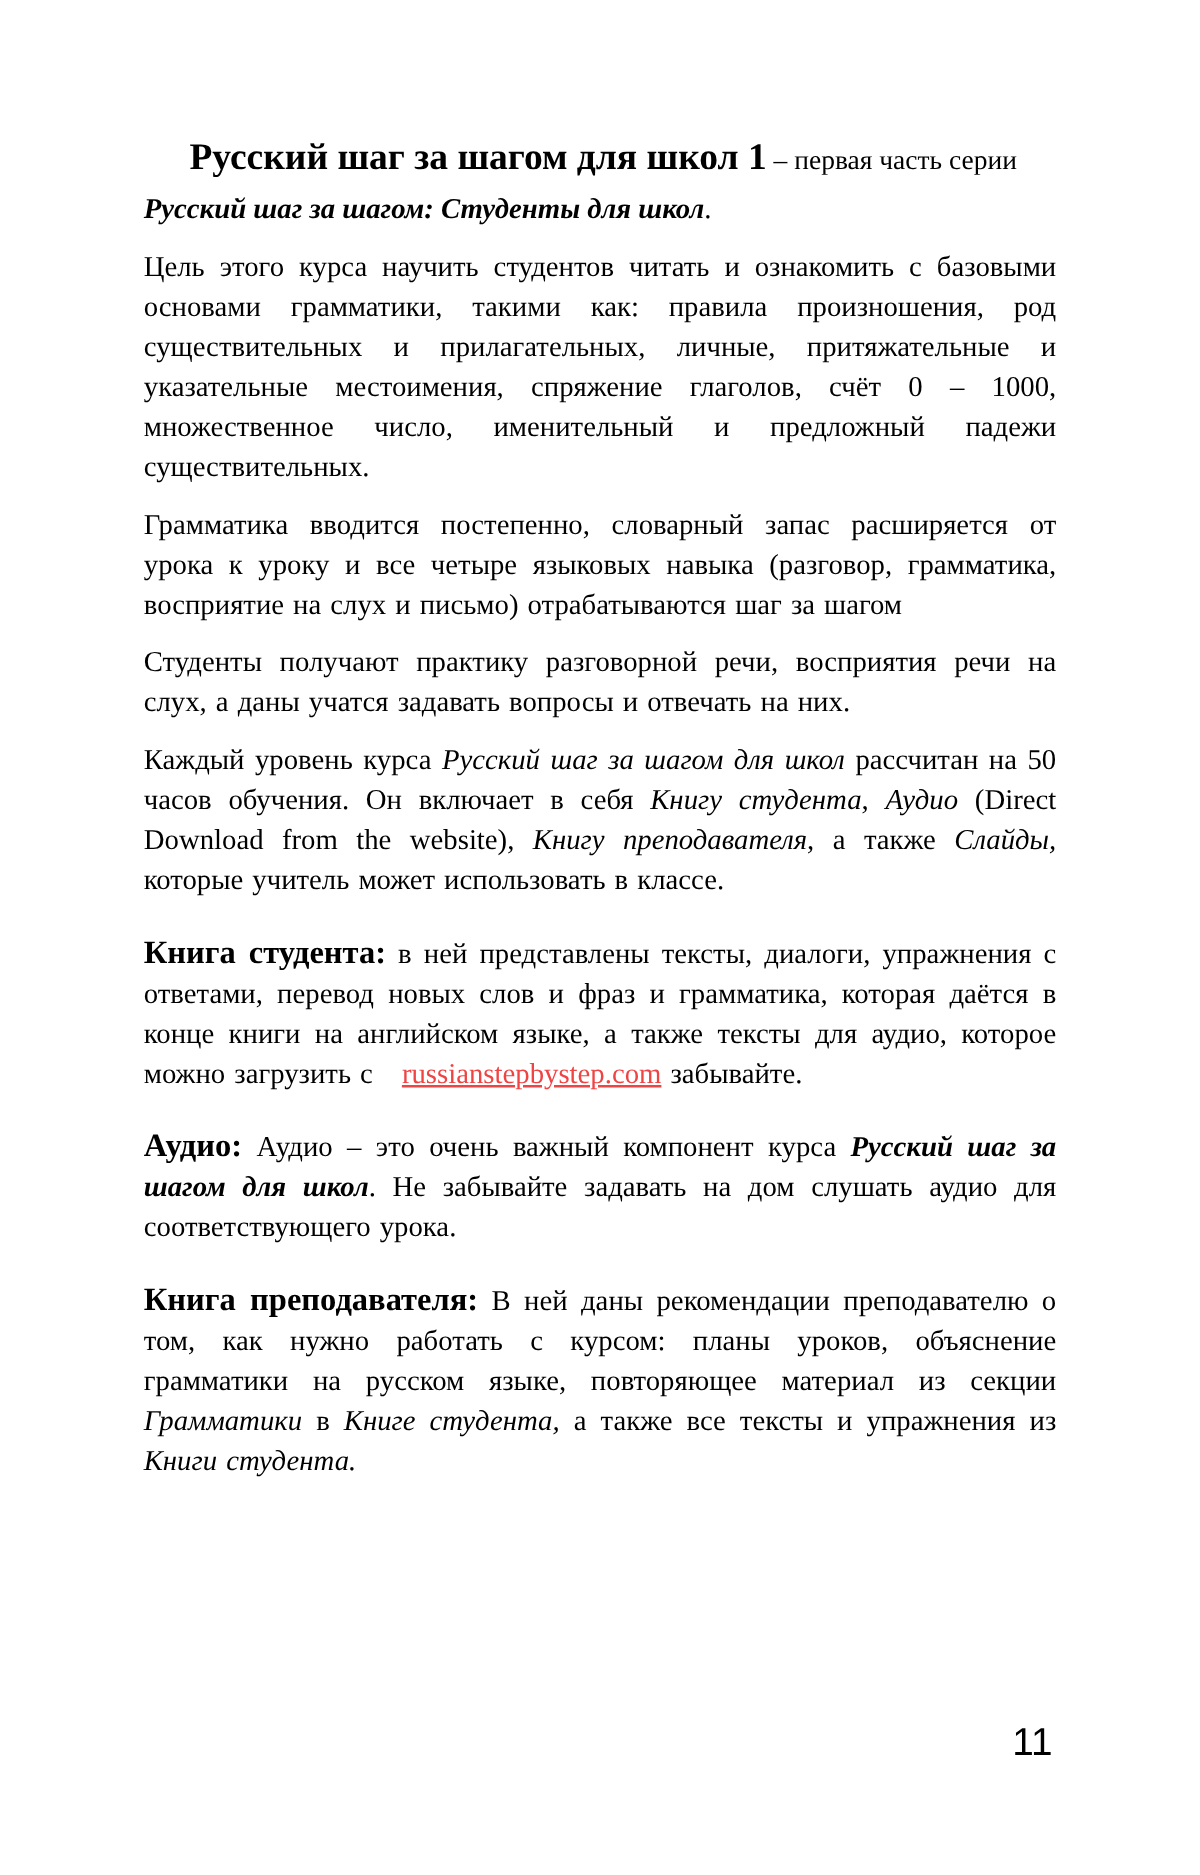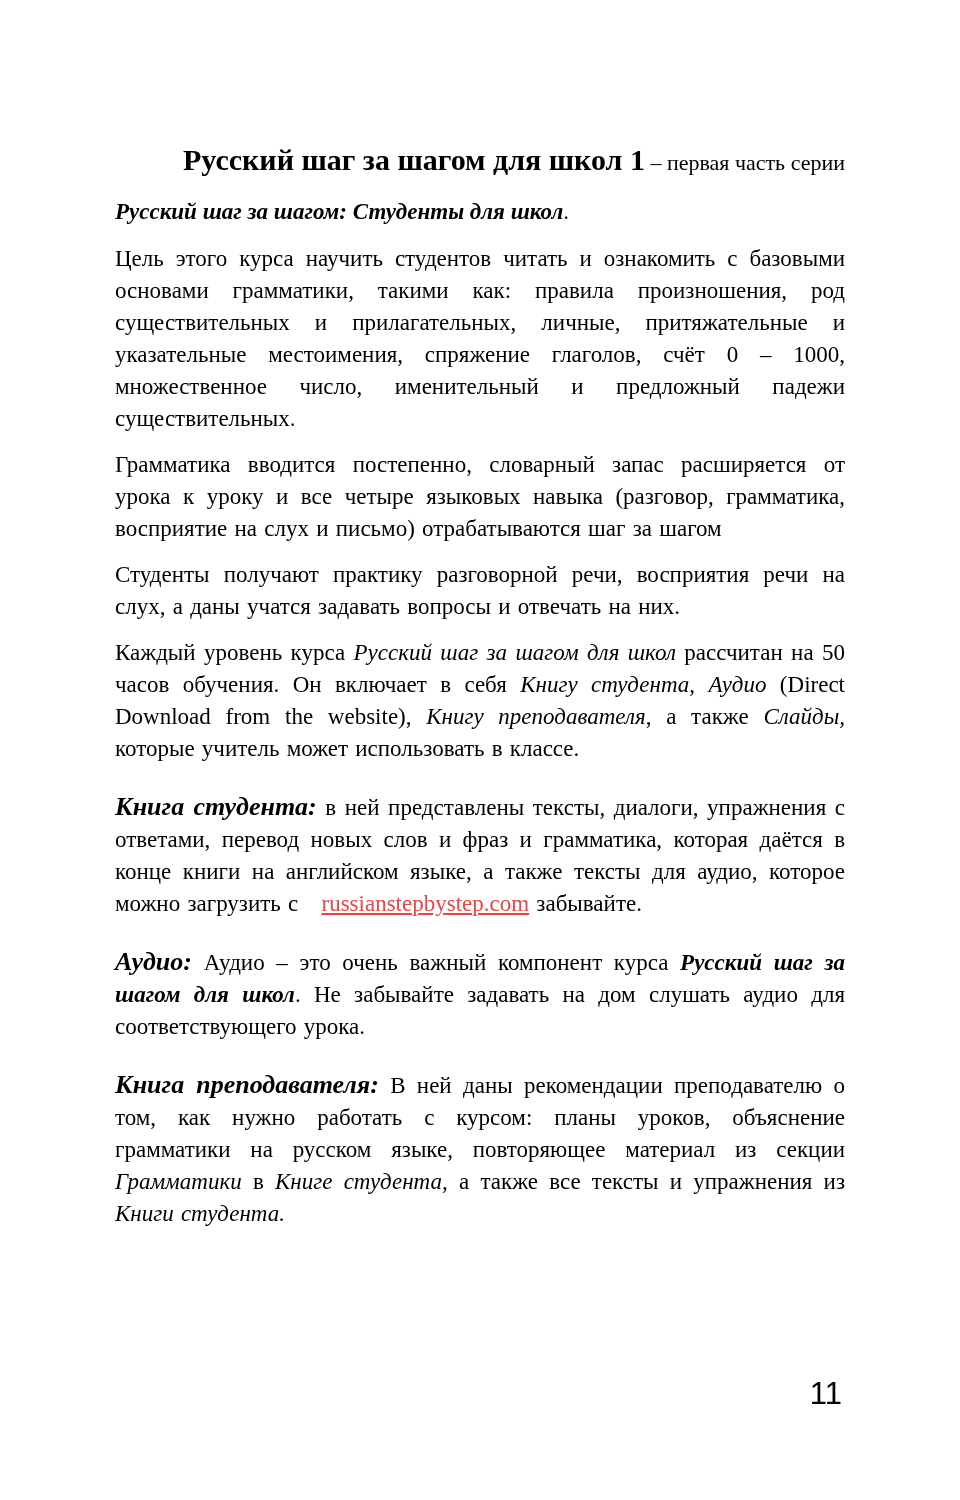--- a/index.html
+++ b/index.html
@@ -19,39 +19,38 @@
     padding: 108px 115px 0 115px;
   }
   .block {
     font-size: 23px;
     line-height: 32px;
     text-align: justify;
     word-spacing: 1.5px;
   }
   .block + .block { margin-top: 14px; }
   .block.title {
-    text-align: right;
-    line-height: 56px;
+    text-align: center;
+    line-height: 36px;
     text-indent: 5px;
     word-spacing: normal;
     margin-bottom: 2px;
-    margin-top: 24px;
   }
   .block.subtitle {
     text-align: left;
     line-height: 34px;
     word-spacing: normal;
     margin-top: 4px;
   }
   .block.section { margin-top: 26px; }
   
   .r-n  { font-style: normal; }
   .r-i  { font-style: italic; }
   .r-bi { font-style: italic; font-weight: bold; }
-  .r-h  { font-style: italic; font-weight: bold; font-size: 26px; }
+  .r-h  { font-weight: bold; font-size: 26px; }
   .r-tb { font-weight: bold; font-size: 30px; }
   .r-tn { font-size: 22px; }
   .r-link { color: #ef4444; text-decoration: underline; cursor: pointer; margin-left: 16px; }
   .page-number {
     position: absolute;
     top: 1376px;
     right: 118px;
     font-family: "Liberation Sans", sans-serif;
     font-size: 31px;
     color: #000000;

